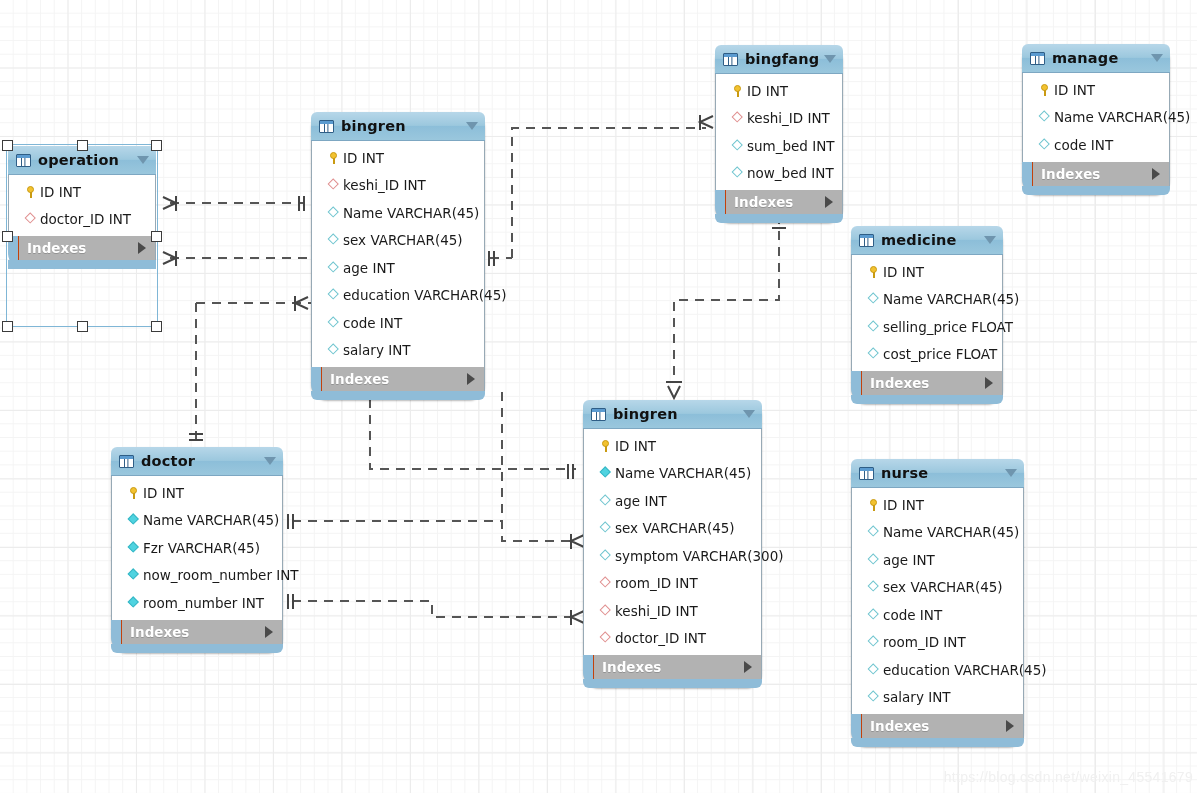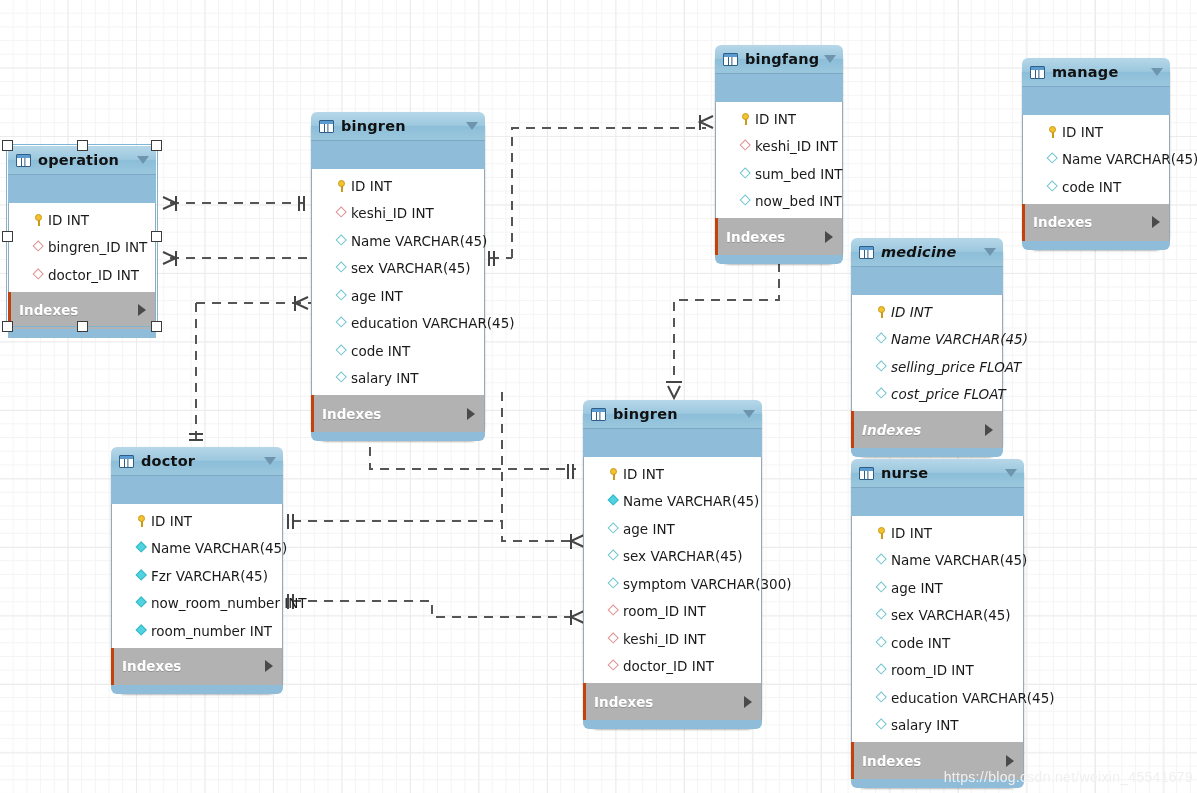--- a/index.html
+++ b/index.html
@@ -62,22 +62,21 @@
     white-space:nowrap;flex:1 1 auto;
   }
   .tbl .hdr .caret{
     width:0;height:0;flex:0 0 auto;
     border-left:6px solid transparent;border-right:6px solid transparent;
     border-top:8px solid #6f95ae;
   }
   .tbl .cols{
     background:#ffffff;
     border-left:1px solid #97a9b5;border-right:1px solid #97a9b5;
-    padding:3px 0 3px 16px;
-    margin-top:28px;
+    padding:3px 0 3px 8px;
   }
   .tbl .col{
     display:flex;align-items:center;height:27.5px;padding-left:7px;
     font-size:13.5px;color:#1a1a1a;white-space:nowrap;
   }
   .tbl .col .lbl{margin-left:3px;}
 
   
   .g{flex:0 0 auto;position:relative;width:13px;height:14px;}
   .g.key:before{
@@ -91,23 +90,23 @@
   }
   .g.dia:before{
     content:"";position:absolute;left:1.8px;top:2.2px;width:8.4px;height:8.4px;
     transform:rotate(45deg);box-sizing:border-box;
     border:1.4px solid #6fc5cf;background:transparent;
   }
   .g.dia.fk:before{border-color:#e08f8f;}
   .g.dia.filled:before{background:#4fd3e0;border-color:#38b6c4;}
 
   .tbl .idx{
-    height:37px;background:#b2b2b2;
-    border-left:3px solid #c2410c;border-right:1px solid #97a9b5;
-    display:flex;align-items:center;padding:0 9px 0 8px;
+    height:24px;background:#b2b2b2;
+    border-left:1px solid #c2410c;border-right:1px solid #97a9b5;
+    display:flex;align-items:center;padding:0 9px 0 8px;margin-left:10px;
   }
   .tbl .idx .ilbl{
     color:#ffffff;font-weight:bold;font-size:13.5px;flex:1 1 auto;
     text-shadow:0 1px 0 rgba(0,0,0,.18);
   }
   .tbl .idx .itri{
     width:0;height:0;border-top:6px solid transparent;border-bottom:6px solid transparent;
     border-left:8px solid #4a4a4a;
   }
   .tbl .foot{height:9px;border-radius:0 0 6px 6px;background:#8fbcd8;}
@@ -229,24 +228,20 @@
       <div class="tbl sel" style="left: 8px; top: 146px; width: 148px;">
         <div class="hdr">
           <span class="tico"></span>
           <span class="tname">operation</span>
           <span class="caret"></span>
         </div>
         <div class="cols">
           <div class="col">
             <span class="g key"></span>
             <span class="lbl">ID INT</span>
-          </div>
-          <div class="col">
-            <span class="g dia fk"></span>
-            <span class="lbl">bingren_ID INT</span>
           </div>
           <div class="col">
             <span class="g dia fk"></span>
             <span class="lbl">doctor_ID INT</span>
           </div>
         </div>
         <div class="idx">
           <span class="ilbl">Indexes</span>
           <span class="itri"></span>
         </div>
@@ -330,21 +325,21 @@
             <span class="g dia"></span>
             <span class="lbl">now_bed INT</span>
           </div>
         </div>
         <div class="idx">
           <span class="ilbl">Indexes</span>
           <span class="itri"></span>
         </div>
         <div class="foot"></div>
       </div>
-      <div class="tbl" style="left: 1022px; top: 58px; width: 148px;">
+      <div class="tbl" style="left: 1022px; top: 44px; width: 148px;">
         <div class="hdr">
           <span class="tico"></span>
           <span class="tname">manage</span>
           <span class="caret"></span>
         </div>
         <div class="cols">
           <div class="col">
             <span class="g key"></span>
             <span class="lbl">ID INT</span>
           </div>
@@ -356,21 +351,21 @@
             <span class="g dia"></span>
             <span class="lbl">code INT</span>
           </div>
         </div>
         <div class="idx">
           <span class="ilbl">Indexes</span>
           <span class="itri"></span>
         </div>
         <div class="foot"></div>
       </div>
-      <div class="tbl" style="left: 851px; top: 238px; width: 152px; font-style: italic;">
+      <div class="tbl" style="left: 851px; top: 226px; width: 152px;">
         <div class="hdr">
           <span class="tico"></span>
           <span class="tname">medicine</span>
           <span class="caret"></span>
         </div>
         <div class="cols">
           <div class="col">
             <span class="g key"></span>
             <span class="lbl">ID INT</span>
           </div>

